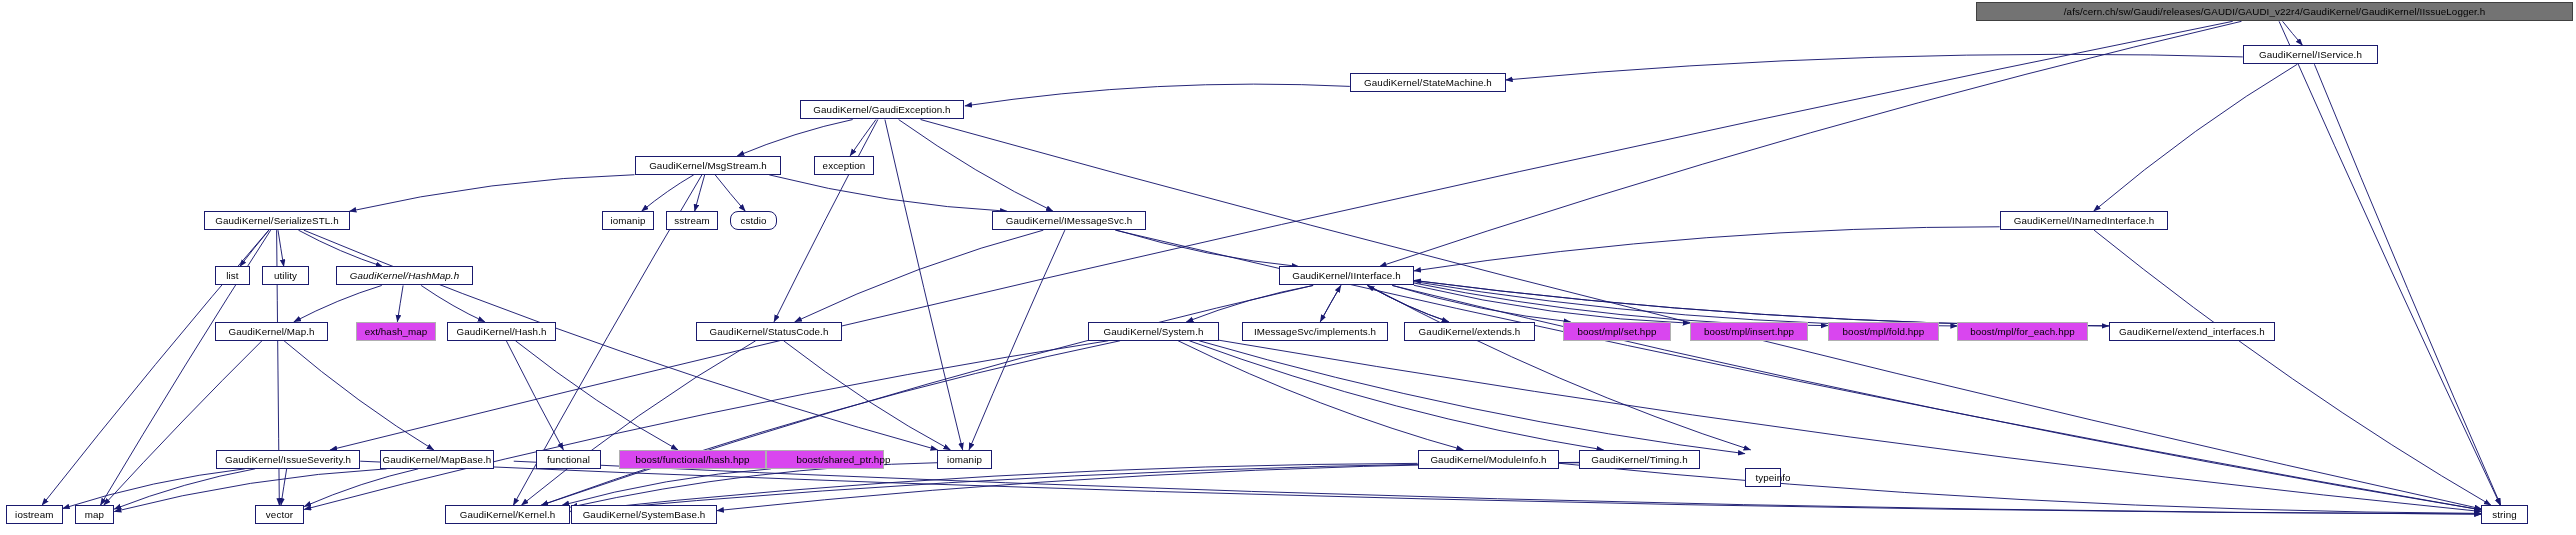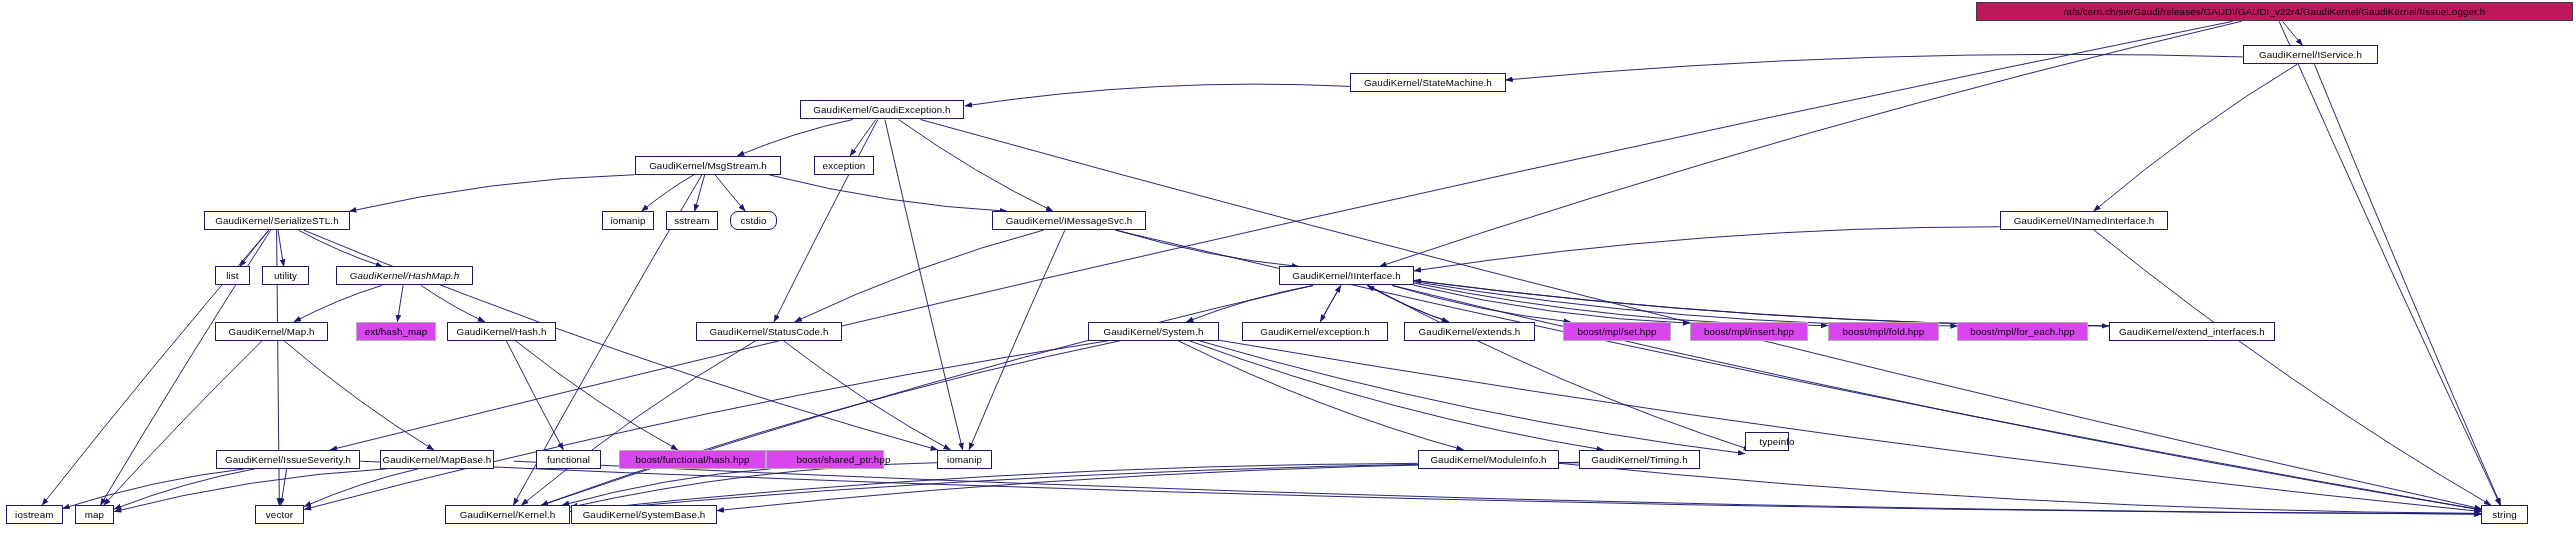--- a/index.html
+++ b/index.html
@@ -22,21 +22,21 @@
     background:#ffffff;
     border:0.7px solid #1a1a6e;
     color:#000000;
     font-size:9.8px;
     line-height:1;
     white-space:nowrap;
     letter-spacing:0.1px;
     z-index:5;
   }
   .node.root{
-    background:#be185d;
+    background:#737373;
     border:0.7px solid #404040;
   }
   .node.ext{
     border:0.7px solid #b0b0b0;
     background:#d946ef;
   }
   .node .lbl{pointer-events:none;}
 </style>
 </head>
 <body>
@@ -184,21 +184,21 @@
       <div class="node" style="left: 447px; top: 322px; width: 109px;">
         <span class="lbl">GaudiKernel/Hash.h</span>
       </div>
       <div class="node" style="left: 696px; top: 322px; width: 146px;">
         <span class="lbl">GaudiKernel/StatusCode.h</span>
       </div>
       <div class="node" style="left: 1088px; top: 322px; width: 131px;">
         <span class="lbl">GaudiKernel/System.h</span>
       </div>
       <div class="node" style="left: 1242px; top: 322px; width: 146px;">
-        <span class="lbl">GaudiKernel/exception.h</span>
+        <span class="lbl">IMessageSvc/implements.h</span>
       </div>
       <div class="node" style="left: 1404px; top: 322px; width: 131px;">
         <span class="lbl">GaudiKernel/extends.h</span>
       </div>
       <div class="node ext" style="left: 1563px; top: 322px; width: 108px;">
         <span class="lbl">boost/mpl/set.hpp</span>
       </div>
       <div class="node ext" style="left: 1690px; top: 322px; width: 118px;">
         <span class="lbl">boost/mpl/insert.hpp</span>
       </div>
@@ -228,21 +228,21 @@
       </div>
       <div class="node" style="left: 937px; top: 450px; width: 55px;">
         <span class="lbl">iomanip</span>
       </div>
       <div class="node" style="left: 1418px; top: 450px; width: 141px;">
         <span class="lbl">GaudiKernel/ModuleInfo.h</span>
       </div>
       <div class="node" style="left: 1579px; top: 450px; width: 121px;">
         <span class="lbl">GaudiKernel/Timing.h</span>
       </div>
-      <div class="node" style="left: 1745px; top: 432px; width: 44px; padding-left: 20px;">
+      <div class="node" style="left: 1745px; top: 468px; width: 36px; padding-left: 20px;">
         <span class="lbl">typeinfo</span>
       </div>
       <div class="node" style="left: 5.8px; top: 505px; width: 57px;">
         <span class="lbl">iostream</span>
       </div>
       <div class="node" style="left: 75px; top: 505px; width: 39px;">
         <span class="lbl">map</span>
       </div>
       <div class="node" style="left: 255px; top: 505px; width: 49px;">
         <span class="lbl">vector</span>

